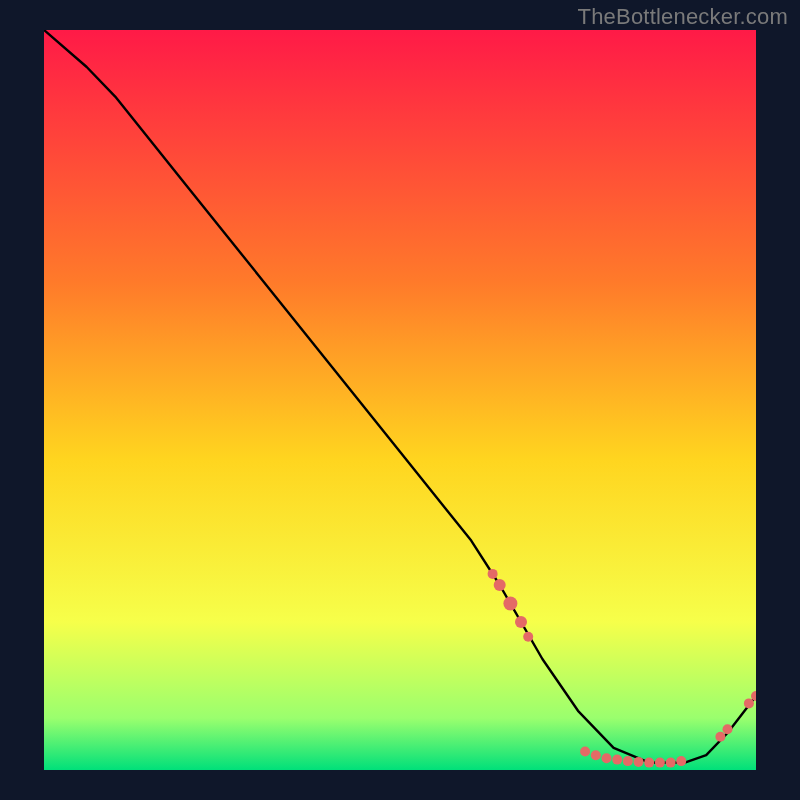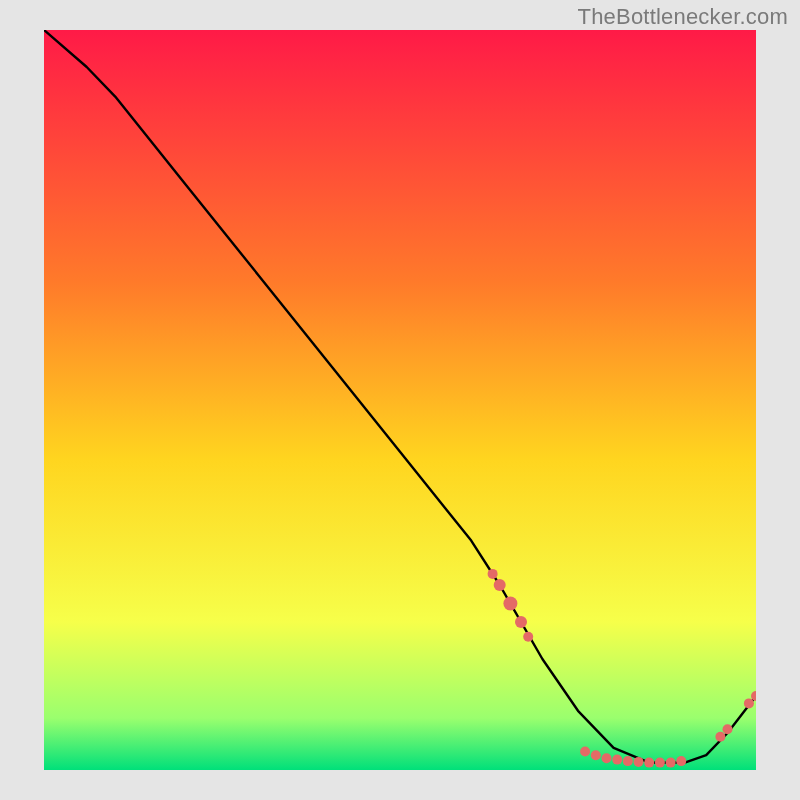--- a/index.html
+++ b/index.html
@@ -8,21 +8,21 @@
     width: 800px;
     height: 800px;
     background: #000000;
     overflow: hidden;
     font-family: Arial, Helvetica, sans-serif;
   }
   .frame {
     position: relative;
     width: 800px;
     height: 800px;
-    background: #e5e5e5;
+    background: #0f172a;
   }
   .watermark {
     position: absolute;
     top: 4px;
     right: 12px;
     color: #7a7a7a;
     font-size: 22px;
     letter-spacing: 0.2px;
     font-weight: 400;
     user-select: none;

